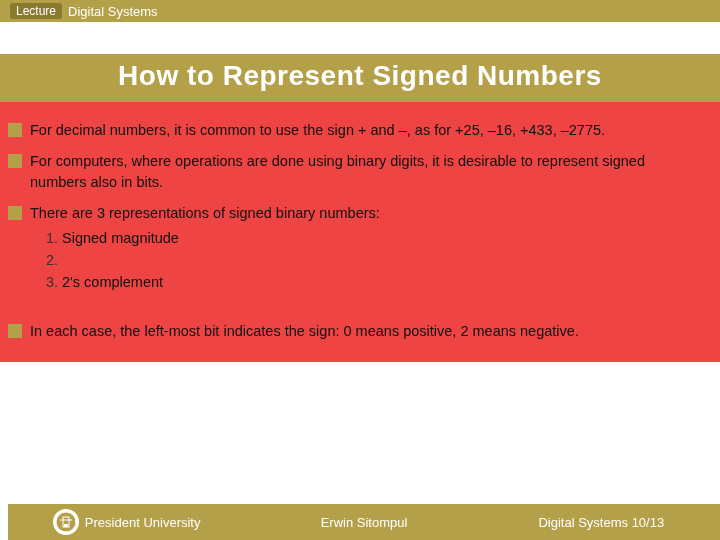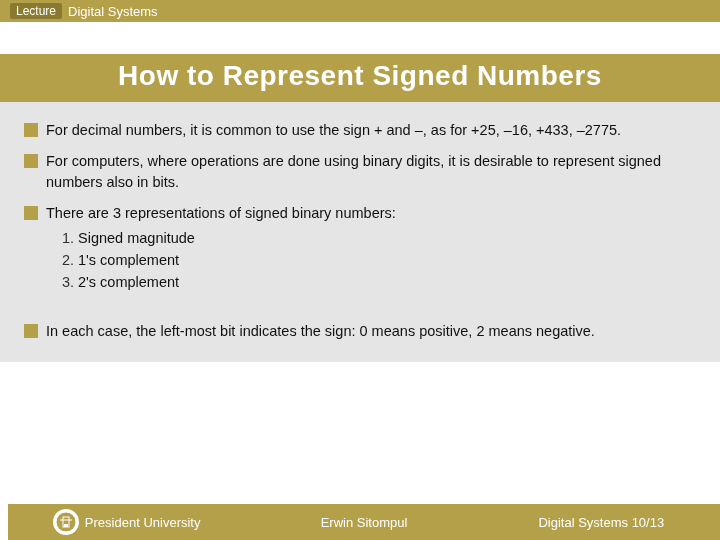--- a/index.html
+++ b/index.html
@@ -42,22 +42,22 @@
     }
     #title-bar h1 {
       color: #fff;
       font-size: 28px;
       font-weight: bold;
       letter-spacing: 0.5px;
     }
 
     
     #content {
-      padding: 18px 24px 10px 24px;
-      background: #e5e5e5;
+      padding: 18px 24px 10px 8px;
+      background: #ef4444;
       flex: 1;
     }
 
     .bullet-item {
       display: flex;
       align-items: flex-start;
       margin-bottom: 10px;
       font-size: 14.5px;
       line-height: 1.45;
       color: #111;
@@ -160,21 +160,20 @@
     <span class="bullet-square"></span>
     <span class="bullet-text">
       <span>There are 3 representations of signed binary numbers:</span>
       <ul class="sub-list">
         <li>
           <span class="num">1.</span>
           <span>Signed magnitude</span>
         </li>
         <li>
           <span class="num">2.</span>
-          <span>1's complement</span>
         </li>
         <li>
           <span class="num">3.</span>
           <span>2's complement</span>
         </li>
       </ul>
     </span>
   </div>
 
   <div class="spacer"></div>

